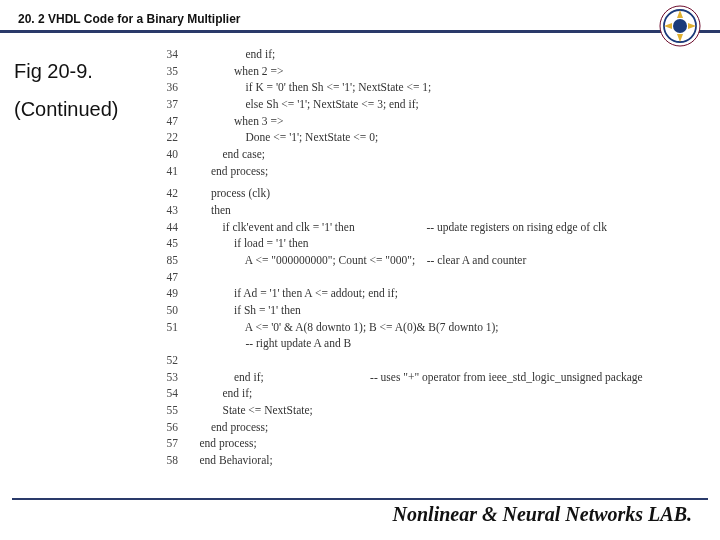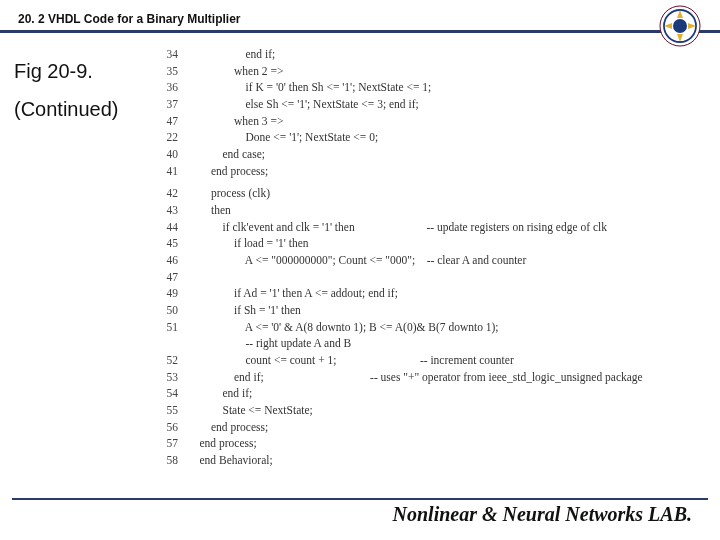--- a/index.html
+++ b/index.html
@@ -108,27 +108,27 @@
     <div class="code-line"><span class="ln">37</span><span><span class="kw">                    else</span><span> Sh &lt;= '1'; NextState &lt;= 3; end if;</span></span></div>
     <div class="code-line"><span class="ln">47</span><span><span class="kw">                when</span><span> 3 =&gt;</span></span></div>
     <div class="code-line"><span class="ln">22</span><span>                    Done &lt;= '1'; NextState &lt;= 0;</span></div>
     <div class="code-line"><span class="ln">40</span><span><span class="kw">            end case</span><span>;</span></span></div>
     <div class="code-line"><span class="ln">41</span><span><span class="kw">        end process</span><span>;</span></span></div>
     <div class="gap"></div>
     <div class="code-line"><span class="ln">42</span><span><span class="kw">        process</span><span> (clk)</span></span></div>
     <div class="code-line"><span class="ln">43</span><span><span class="kw">        then</span><span></span></span></div>
     <div class="code-line"><span class="ln">44</span><span><span class="kw">            if</span><span> clk'event and clk = '1' then                         -- update registers on rising edge of clk</span></span></div>
     <div class="code-line"><span class="ln">45</span><span><span class="kw">                if</span><span> load = '1' then</span></span></div>
-    <div class="code-line"><span class="ln">46</span><span>                    A &lt;= "000000000"; Count &lt;= "000";    -- clear A and counter</span></div>
+    <div class="code-line"><span class="ln">85</span><span>                    A &lt;= "000000000"; Count &lt;= "000";    -- clear A and counter</span></div>
     <div class="code-line"><span class="ln">47</span></div>
     <div class="code-line"><span class="ln">49</span><span><span class="kw">                if</span><span> Ad = '1' then A &lt;= addout; end if;</span></span></div>
     <div class="code-line"><span class="ln">50</span><span><span class="kw">                if</span><span> Sh = '1' then</span></span></div>
     <div class="code-line"><span class="ln">51</span><span>                    A &lt;= '0' &amp; A(8 downto 1); B &lt;= A(0)&amp; B(7 downto 1);</span></div>
     <div class="code-line"><span class="ln"></span><span>                    -- right update A and B</span></div>
-    <div class="code-line"><span class="ln">52</span><span>                    count &lt;= count + 1;                             -- increment counter</span></div>
+    <div class="code-line"><span class="ln">52</span></div>
     <div class="code-line"><span class="ln">53</span><span><span class="kw">                end if</span><span>;                                     -- uses "+" operator from ieee_std_logic_unsigned package</span></span></div>
     <div class="code-line"><span class="ln">54</span><span><span class="kw">            end if</span><span>;</span></span></div>
     <div class="code-line"><span class="ln">55</span><span>            State &lt;= NextState;</span></div>
     <div class="code-line"><span class="ln">56</span><span><span class="kw">        end process</span><span>;</span></span></div>
     <div class="code-line"><span class="ln">57</span><span><span class="kw">    end process</span><span>;</span></span></div>
     <div class="code-line"><span class="ln">58</span><span><span class="kw">    end</span><span> Behavioral;</span></span></div>
   </div>
 
 <div class="bottom-line"></div>
 <div class="footer">Nonlinear &amp; Neural Networks LAB.</div>

